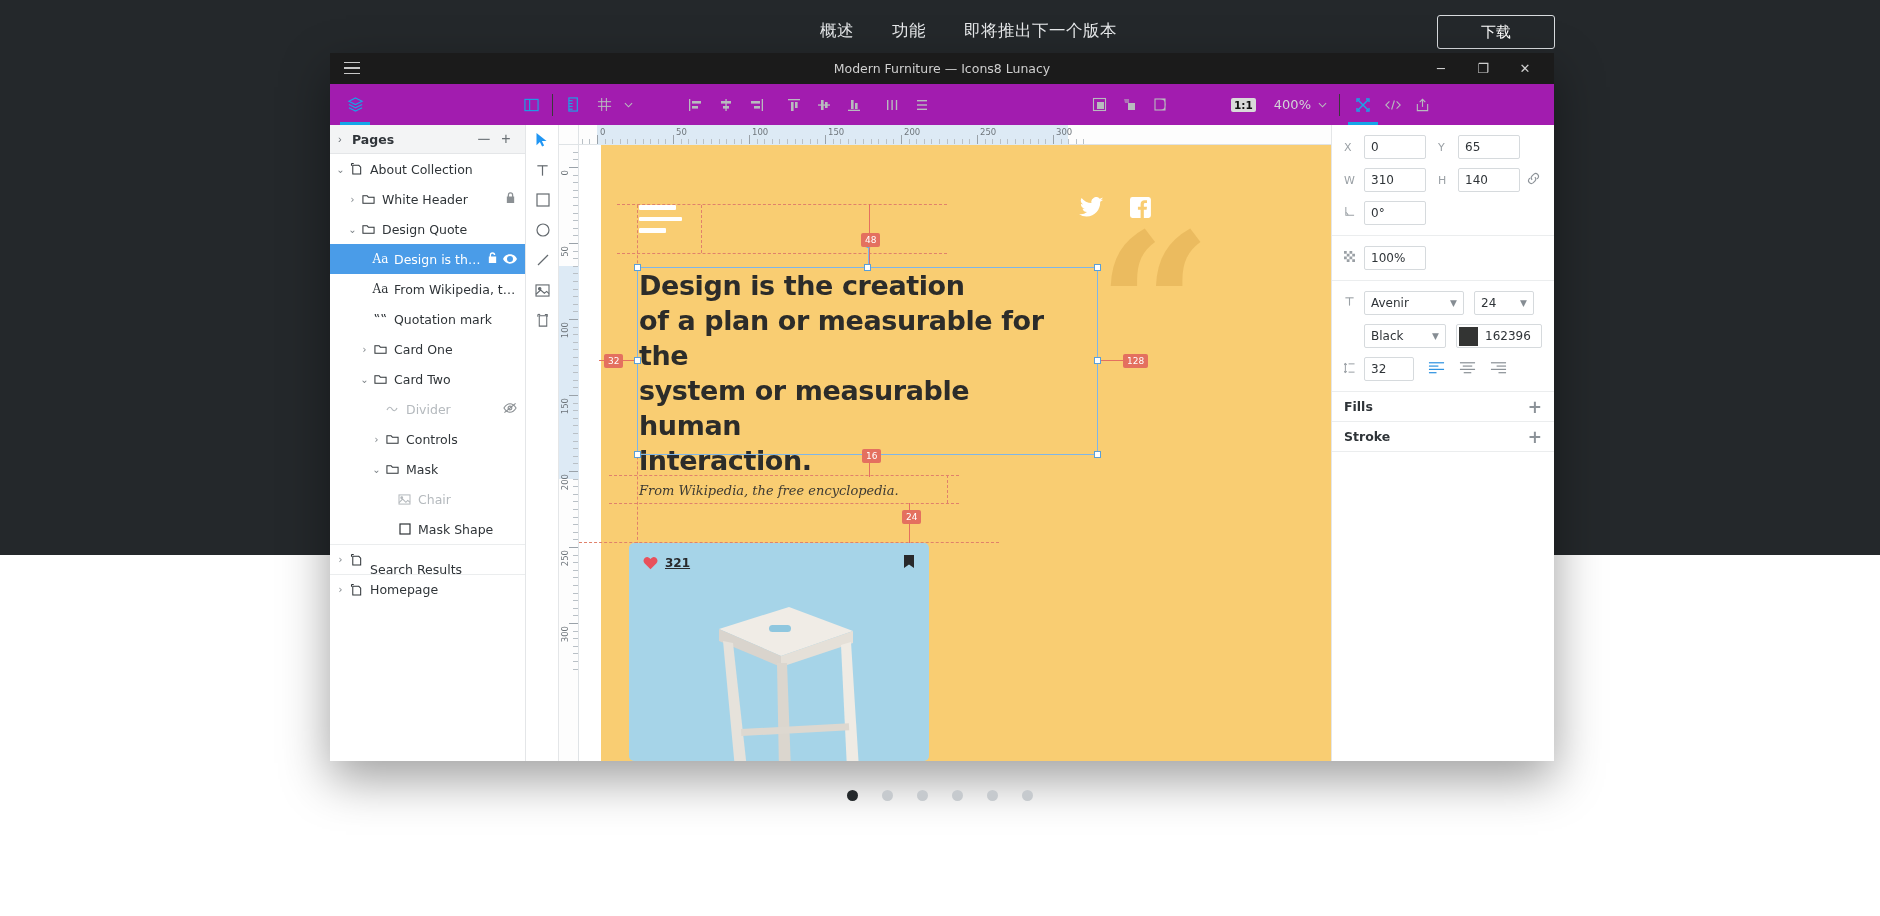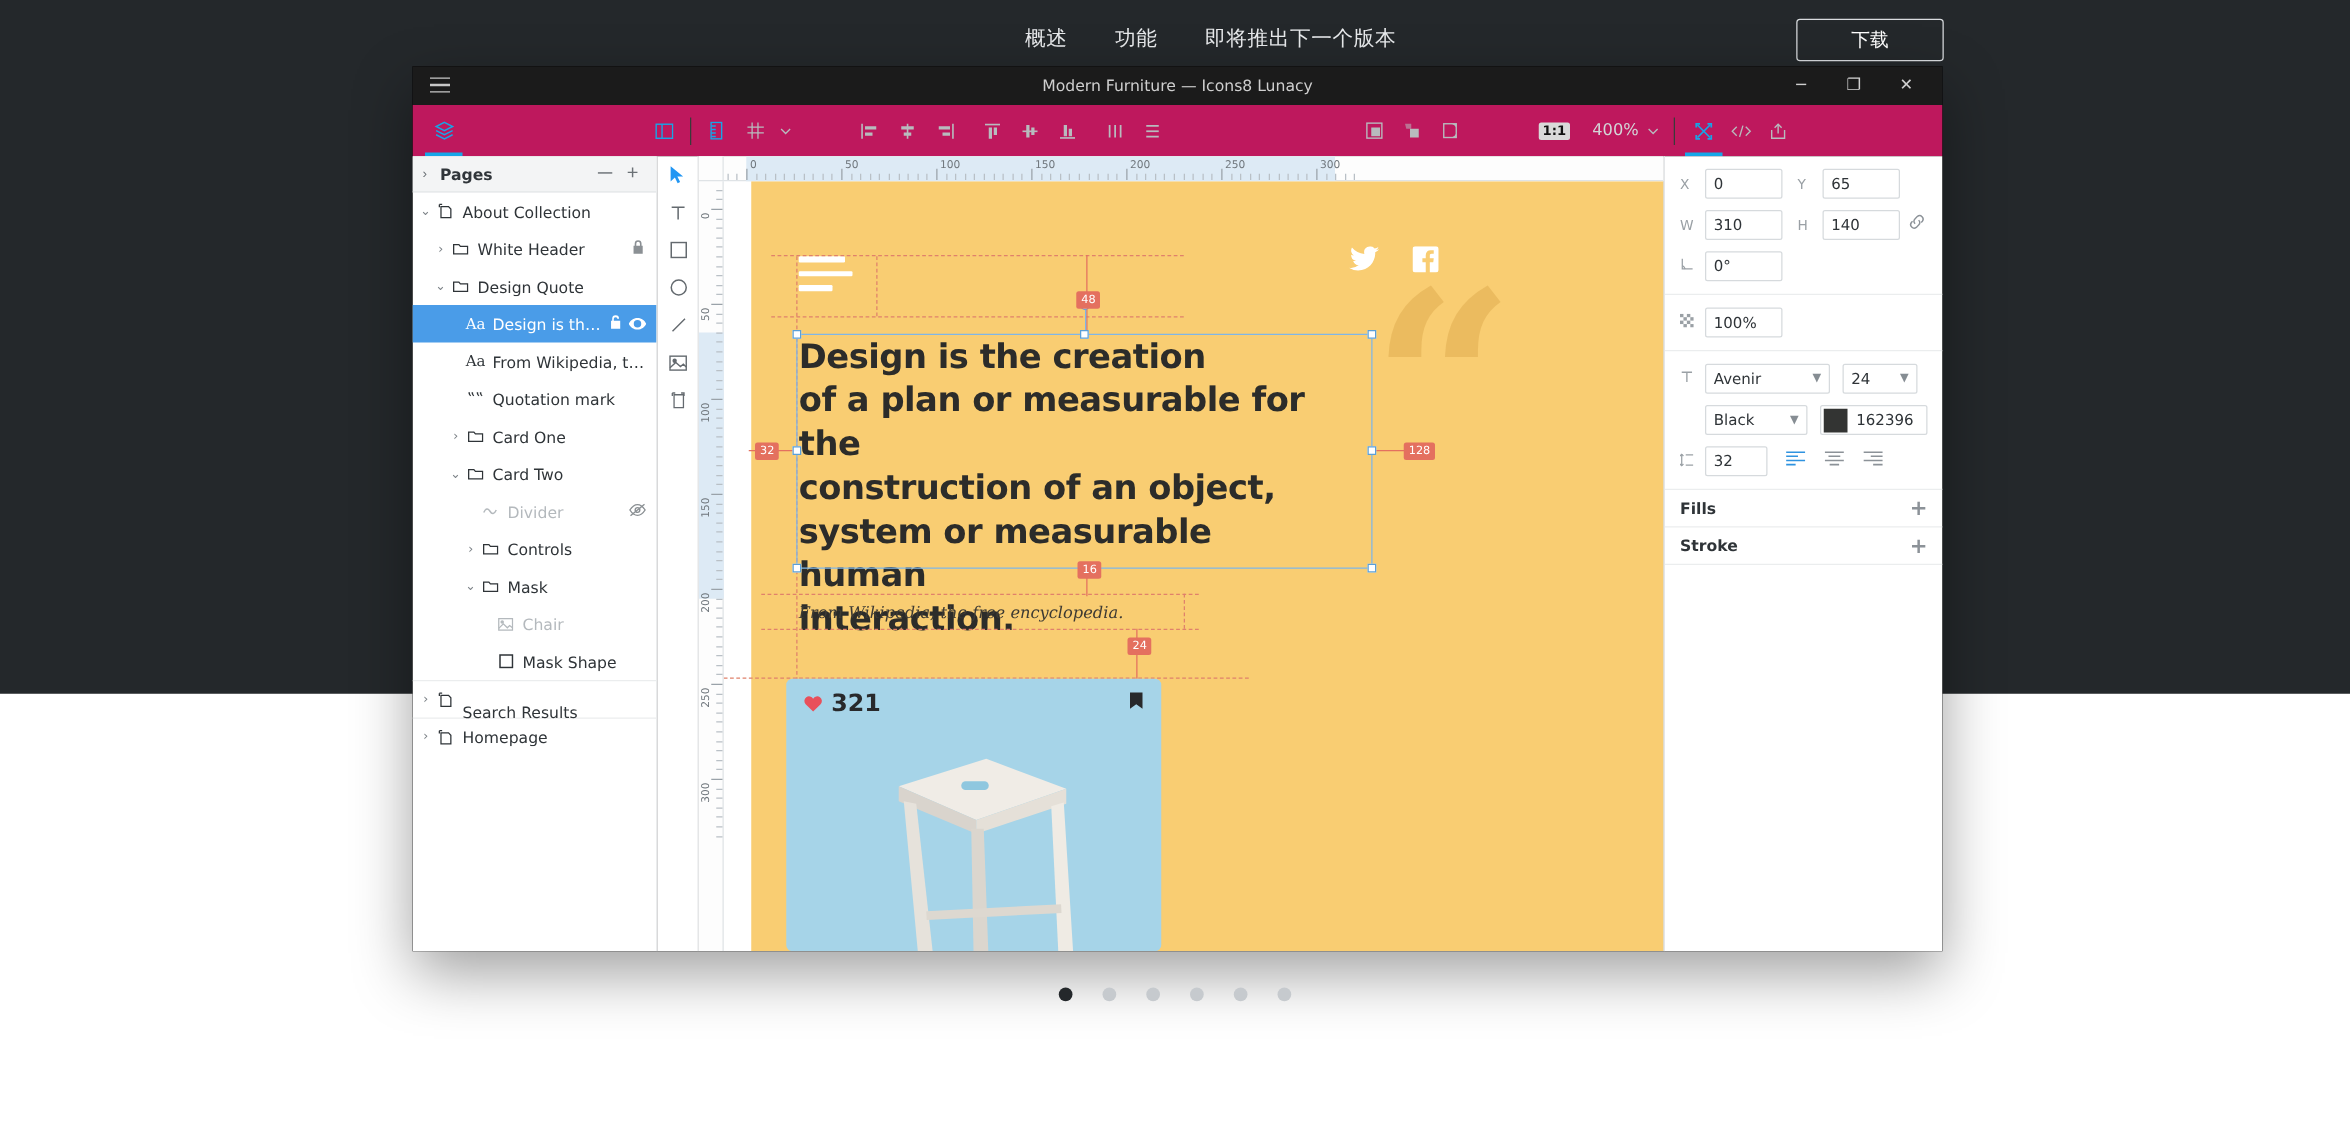--- a/index.html
+++ b/index.html
@@ -67,21 +67,21 @@
   }
   .win-ctrls { position: absolute; right: 8px; top: 0; height: 31px; display: flex; align-items: center; gap: 0; }
   .win-btn {
     width: 42px; height: 31px; display: flex; align-items: center; justify-content: center;
     color: #cfcfcf; font-size: 13px; cursor: pointer; font-family: "DejaVu Sans", sans-serif;
   }
 
   
   .toolbar {
     position: absolute; left: 0; top: 31px; width: 1224px; height: 41px;
-    background: #be185d; display: flex; align-items: center;
+    background: #a21caf; display: flex; align-items: center;
   }
   .tool-ico {
     width: 30px; height: 30px; display: flex; align-items: center; justify-content: center;
     color: #b8bbbe; cursor: pointer; position: relative;
   }
   .tool-ico.accent { color: #16a6e8; }
   .tool-sep { width: 1px; height: 22px; background: #3a3a3a; margin: 0 6px; }
   .zoom-label { color: #d3d5d7; font-size: 13px; padding: 0 4px; cursor: pointer; font-family: "DejaVu Sans", sans-serif; }
   .ratio-badge {
     background: #d9d9d9; color: #111; font-size: 10.5px; font-weight: bold;
@@ -202,21 +202,21 @@
   .guide-solid-v { position: absolute; width: 1px; background: #e4705f; }
   .guide-solid-h { position: absolute; height: 1px; background: #e4705f; }
 
   
   .card {
     position: absolute; top: 398px; width: 300px; height: 218px; border-radius: 5px; overflow: hidden;
   }
   .card.one { left: 50px; background: #a6d4e8; }
   .card.two { left: 374px; background: #e2e3e3; }
   .card-top { position: absolute; left: 0; top: 0; width: 100%; height: 40px; display: flex; align-items: center; padding: 0 14px; }
-  .likes { display: flex; align-items: center; gap: 7px; font-size: 19px; font-weight: bold; color: #28292b; font-family: "DejaVu Sans", sans-serif; }
+  .likes { display: flex; align-items: center; gap: 7px; font-size: 12px; font-weight: bold; color: #28292b; font-family: "DejaVu Sans", sans-serif; text-decoration: underline; }
   .bookmark { margin-left: auto; color: #28292b; }
   .stool { position: absolute; left: 52px; top: 58px; }
   .chair { position: absolute; left: 100px; top: 42px; }
 
   
   .props {
     position: absolute; left: 1001px; top: 72px; width: 223px; height: 636px;
     background: #ffffff; border-left: 1px solid #e4e6e8;
   }
   .prop-sec { padding: 10px 12px; border-bottom: 1px solid #ebedee; }
@@ -831,21 +831,20 @@
         </span>
         <span class="social fb">
           <svg width="21" height="21" viewBox="0 0 22 22" fill="#ffffff">
               <path d="M19.5 0h-17A2.5 2.5 0 0 0 0 2.5v17A2.5 2.5 0 0 0 2.5 22h8.6v-8.6H8.3v-3.3h2.8V7.6c0-2.8 1.7-4.3 4.2-4.3 1.2 0 2.2.1 2.5.1v2.9h-1.7c-1.3 0-1.6.6-1.6 1.6v2.2h3.3l-.4 3.3h-2.9V22h4.9a2.5 2.5 0 0 0 2.5-2.5v-17A2.5 2.5 0 0 0 19.5 0z"></path>
             </svg>
         </span>
 
         <div class="quote-text" id="quote-text">
             <div>Design is the creation</div>
             <div>of a plan or measurable for the</div>
-            <div>construction of an object,</div>
             <div>system or measurable human</div>
             <div>interaction.</div>
           </div>
         <div class="attribution">From Wikipedia, the free encyclopedia.</div>
 
         <div class="guide-dash-v" style="left:58px; top:60px; height:360px;"></div>
         <div class="guide-dash-h" style="left:38px; top:59px; width:330px;"></div>
         <div class="guide-dash-h" style="left:38px; top:108px; width:330px;"></div>
         <div class="guide-dash-v" style="left:122px; top:60px; height:48px;"></div>
         <div class="guide-dash-h" style="left:30px; top:330px; width:350px;"></div>

